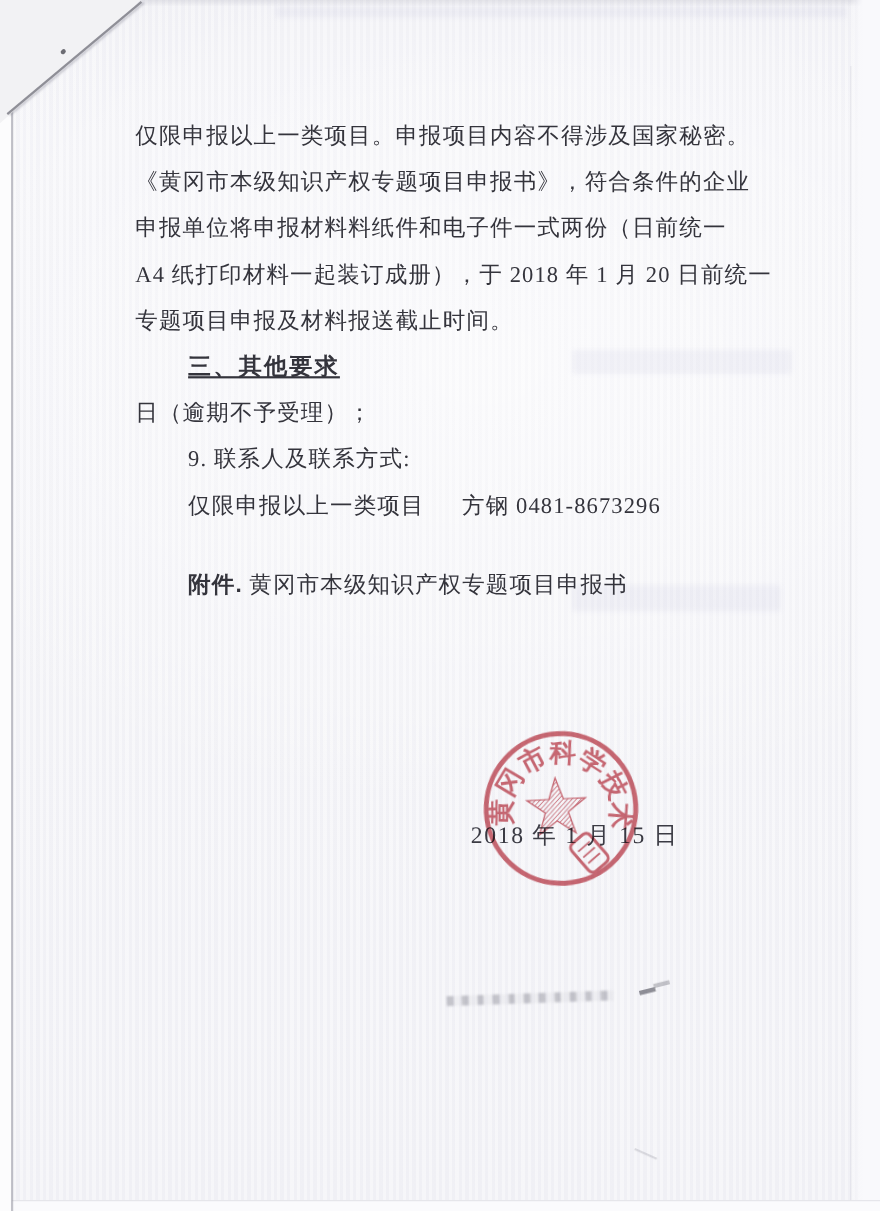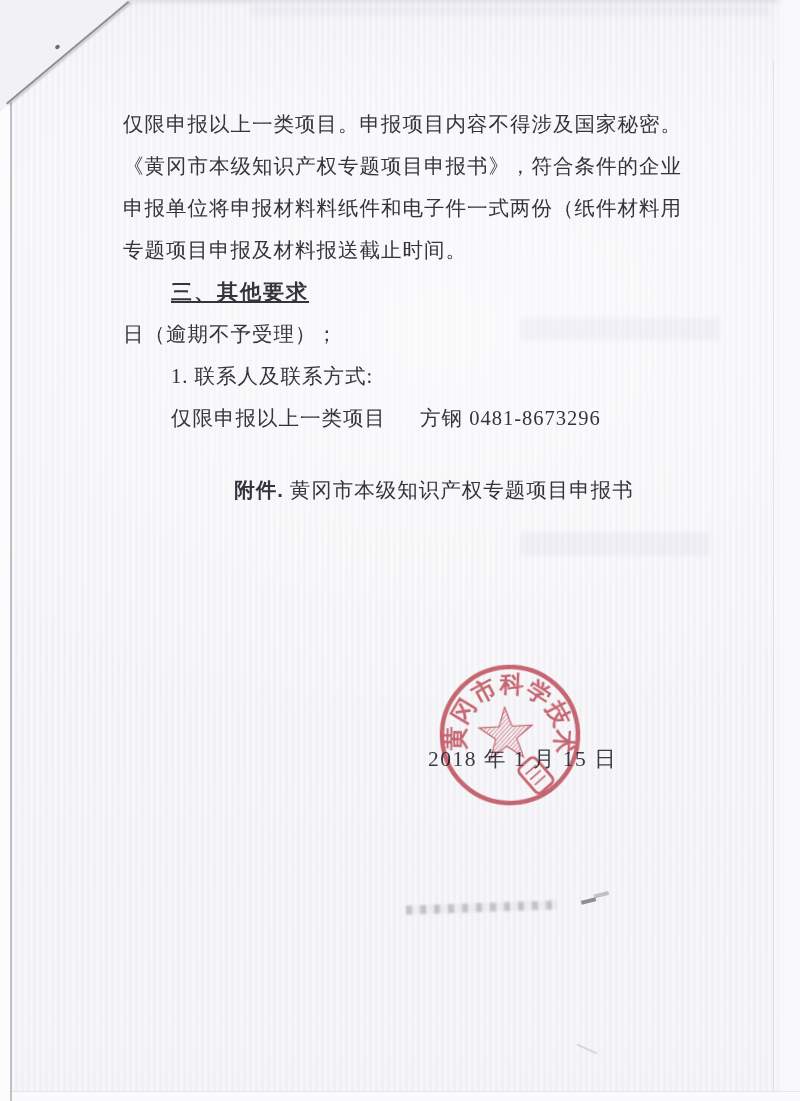--- a/index.html
+++ b/index.html
@@ -24,21 +24,21 @@
   .fold{position:absolute;left:0;top:0;width:130px;height:114px;
     clip-path:polygon(0 0,128px 0,0 112px);background:#f2f2f4;}
   .fold-line{position:absolute;left:6px;top:103px;width:159px;height:2.2px;background:#8f8f97;
     transform:rotate(-39.9deg);transform-origin:0 0;box-shadow:1px 2px 2px rgba(110,110,125,.35);}
   .fold-speck{position:absolute;left:55px;top:45px;width:5px;height:4px;border-radius:50%;
     background:#4a4a52;transform:rotate(-40deg);opacity:.8;}
   .doc{position:absolute;left:123px;top:103px;width:574px;color:#34343c;}
   .line{height:42px;line-height:42px;font-size:20.5px;letter-spacing:1px;white-space:nowrap;}
   .indent{padding-left:48px;}
   .heading{font-family:"Liberation Sans","DejaVu Sans",sans-serif;font-weight:700;letter-spacing:2px;font-size:21px;text-decoration:underline;}
-  .attachment{margin-top:30px;text-align:center;}
+  .attachment{margin-top:30px;}
   .attachment .bold{font-family:"Liberation Sans","DejaVu Sans",sans-serif;font-weight:700;margin-right:6px;}
   .gap{display:inline-block;width:34px;}
   .date{position:absolute;left:428px;top:744px;font-size:21.5px;letter-spacing:1.5px;
     color:#3b3b44;white-space:nowrap;}
   .stamp{position:absolute;left:424px;top:649px;width:172px;height:172px;opacity:.85;
     mix-blend-mode:multiply;filter:blur(.35px);transform:rotate(-3deg);}
   .smudge{position:absolute;left:406px;top:903px;width:152px;height:9px;transform:rotate(-2deg);
     background:repeating-linear-gradient(90deg,rgba(80,80,95,.30) 0 6px,rgba(80,80,95,.05) 6px 14px);
     filter:blur(1.2px);}
   .smudge-dash{position:absolute;left:581px;top:899px;width:15px;height:3.5px;background:#3c3c48;
@@ -65,25 +65,26 @@
   <div class="fold-line"></div>
   <div class="fold-speck"></div>
 
   <div class="ghost ghost-1"></div>
   <div class="ghost ghost-2"></div>
   <div class="ghost ghost-3"></div>
 
   <div class="doc">
     <div class="line">仅限申报以上一类项目。申报项目内容不得涉及国家秘密。</div>
     <div class="line">《黄冈市本级知识产权专题项目申报书》，符合条件的企业</div>
-    <div class="line">申报单位将申报材料料纸件和电子件一式两份（纸件材料用</div>
+    <div class="line">申报单位将申报材料料纸件和电子件一式两份（日前统一</div>
+    <div class="line">A4 纸打印材料一起装订成册），于 2018 年 1 月 20 日前统一</div>
     <div class="line">专题项目申报及材料报送截止时间。</div>
     <div class="line indent heading">三、其他要求</div>
     <div class="line">日（逾期不予受理）；</div>
-    <div class="line indent">1. 联系人及联系方式:</div>
+    <div class="line indent">9. 联系人及联系方式:</div>
     <div class="line indent">
       <span>仅限申报以上一类项目</span><span class="gap"></span><span>方钢 0481-8673296</span>
     </div>
     <div class="line indent attachment">
       <span class="bold">附件.</span><span>黄冈市本级知识产权专题项目申报书</span>
     </div>
   </div>
 
   <div class="date">2018 年 1 月 15 日</div>
 

